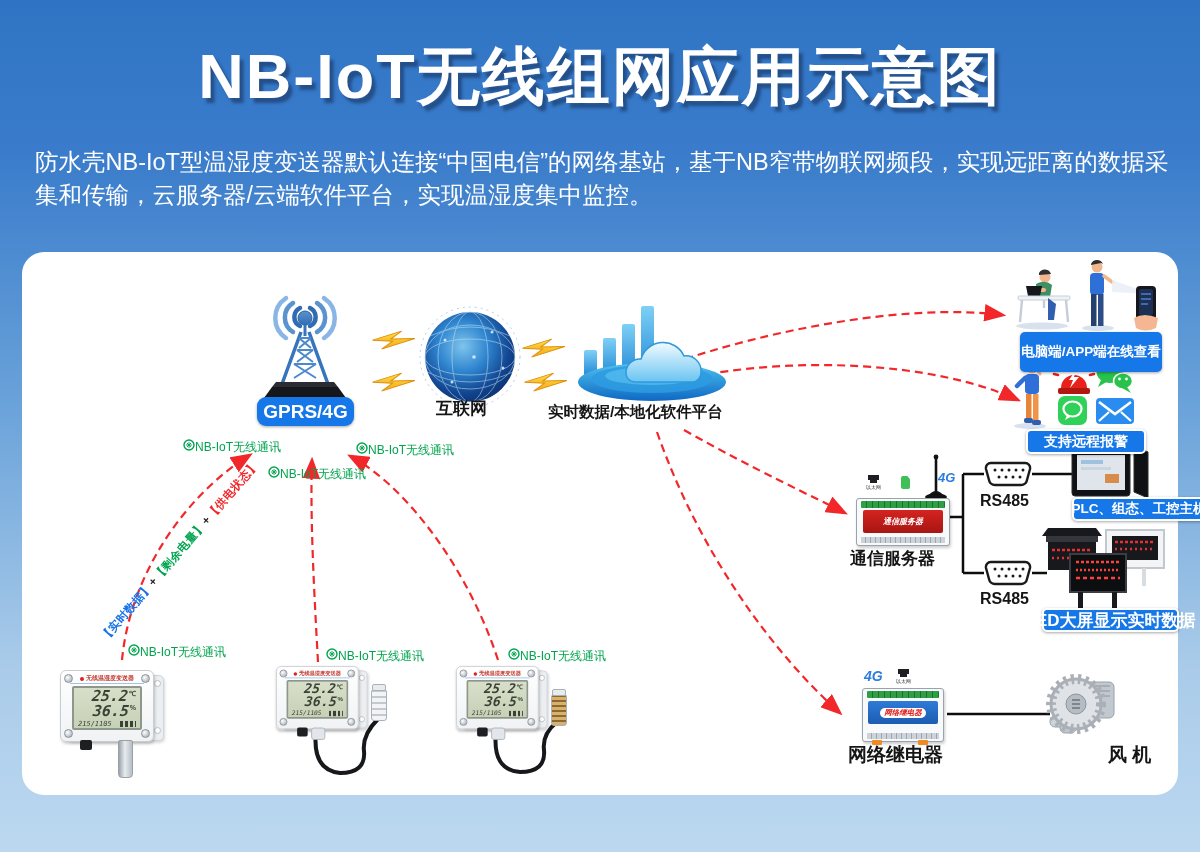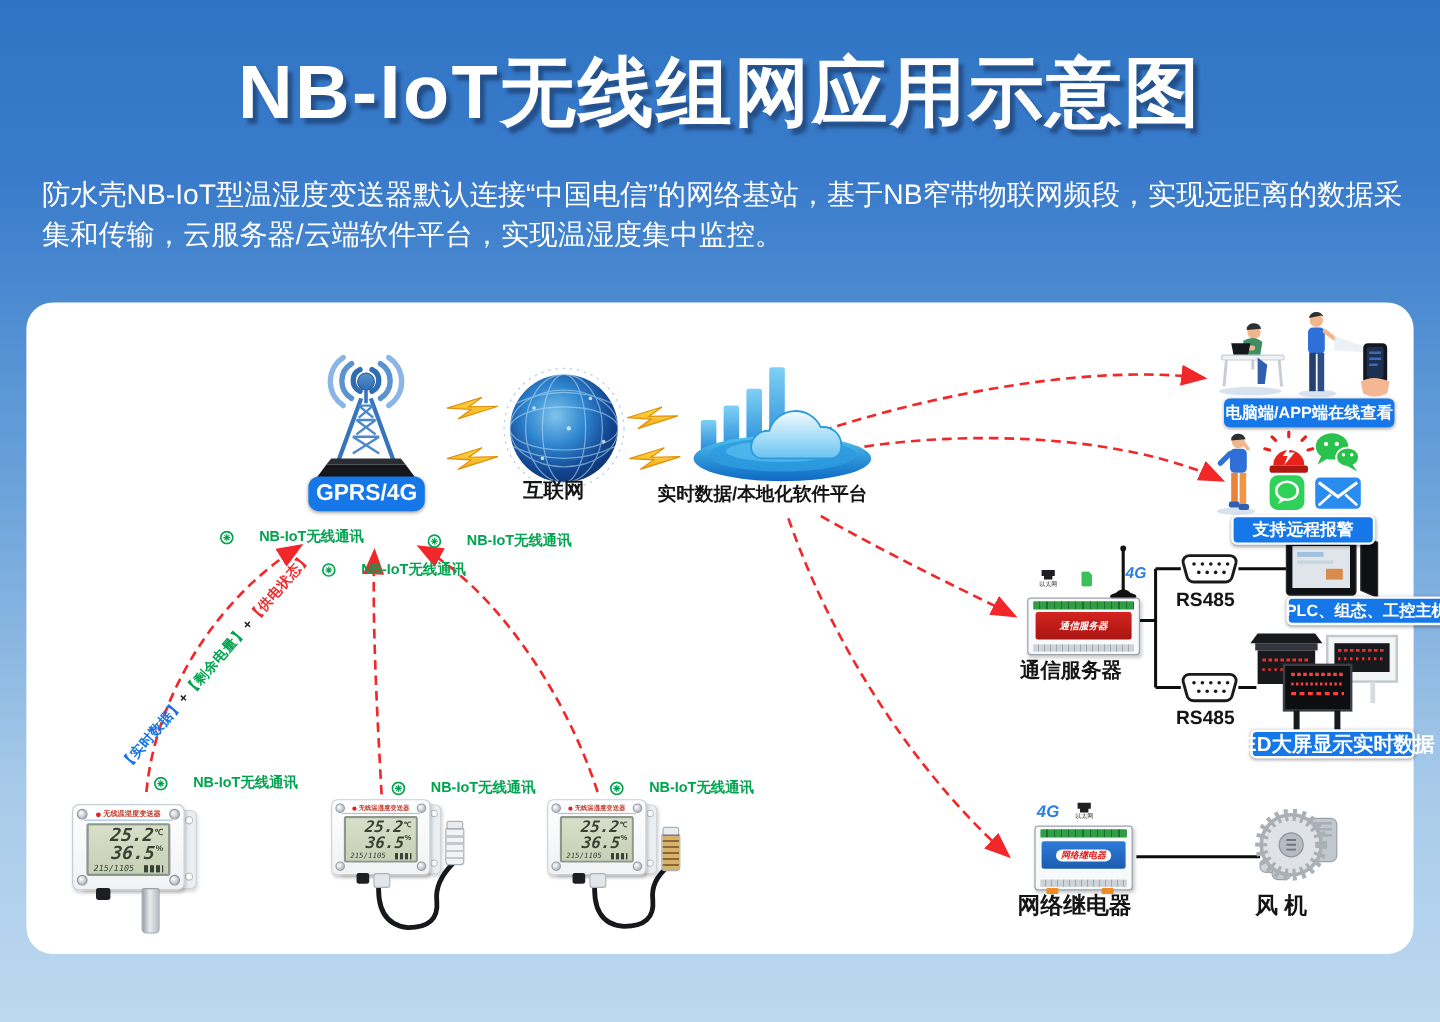--- a/index.html
+++ b/index.html
@@ -8,21 +8,21 @@
     background:linear-gradient(180deg,#2f74c4 0%,#3a7ccb 18%,#6ba3da 48%,#a9cbe9 78%,#bcd8f0 100%);}
   .title{position:absolute;top:34px;left:0;width:100%;text-align:center;font-size:63px;font-weight:bold;
     color:#fff;letter-spacing:2px;text-shadow:4px 5px 3px rgba(21,45,85,.55);white-space:nowrap;}
   .desc{position:absolute;top:146px;left:35px;width:1135px;font-size:23.5px;line-height:1.42;color:#fff;font-weight:500;}
   .panel{position:absolute;left:22px;top:252px;width:1156px;height:543px;background:#fff;border-radius:22px;}
   svg.overlay{position:absolute;left:0;top:0;z-index:2;}
   .badge{position:absolute;z-index:3;background:#1677e8;color:#fff;font-weight:bold;text-align:center;
     border-radius:5px;box-shadow:0 1px 3px rgba(0,0,0,.35);display:flex;align-items:center;justify-content:center;white-space:nowrap;}
   .badge.bordered{border:2px solid #fff;}
   .lbl{position:absolute;z-index:3;color:#151515;font-weight:bold;text-align:left;white-space:nowrap;}
-  .nbiot{position:absolute;z-index:4;display:flex;align-items:center;gap:21px;color:#00a44e;font-weight:bold;
+  .nbiot{position:absolute;z-index:4;display:flex;gap:0;color:#00a44e;font-weight:normal;
     font-size:12px;white-space:nowrap;}
   .rot-tags{position:absolute;left:103px;top:632px;z-index:4;transform:rotate(-49deg);transform-origin:0 50%;
     font-size:11.5px;font-weight:bold;white-space:nowrap;letter-spacing:.5px;}
   .tag-blue{color:#1673e8}.tag-green{color:#00a44e}.tag-red{color:#f2272a}.tag-plus{color:#222;padding:0 1px;}
   .tag4g{position:absolute;z-index:4;font-style:italic;font-weight:bold;color:#2a7de1;}
   
   .device{position:absolute;z-index:3;background:#f7f9fa;border:1px solid #9aa2ab;border-radius:3px;box-shadow:1px 2px 3px rgba(0,0,0,.2);}
   .dev-top{height:7px;margin:2px 4px 0;border-radius:1px;background:repeating-linear-gradient(90deg,#cdd3d8 0 4px,#9fa7ae 4px 5px);}
   .dev-top.green{background:repeating-linear-gradient(90deg,#2f9e44 0 5px,#1c7030 5px 6px);}
   .dev-screen-red{position:absolute;left:6px;top:11px;right:6px;height:23px;border-radius:2px;
@@ -329,38 +329,38 @@
     </g>
   </svg>
 
   <div class="badge" style="left:257px;top:397px;width:97px;height:29px;font-size:19px;border-radius:9px;">
       <span>GPRS/4G</span>
     </div>
 
   <div class="lbl" style="left:436px;top:397px;width:70px;font-size:17px;">互联网</div>
   <div class="lbl" style="left:548px;top:402px;width:190px;font-size:15.5px;">实时数据/本地化软件平台</div>
 
-  <div class="badge" style="left:1020px;top:332px;width:142px;height:24px;font-size:13.5px;">
+  <div class="badge" style="left:1020px;top:332px;width:142px;height:40px;font-size:13.5px;">
       <span>电脑端/APP端在线查看</span>
     </div>
   <div class="badge bordered" style="left:1026px;top:429px;width:116px;height:21px;font-size:14px;">
       <span>支持远程报警</span>
     </div>
   <div class="badge bordered" style="left:1044px;top:497px;width:130px;height:20px;font-size:13.5px;margin-left:28px;">
       <span>PLC、组态、工控主机</span>
     </div>
   <div class="badge bordered" style="left:1042px;top:608px;width:133px;height:20px;font-size:17px;">
       <span>LED大屏显示实时数据</span>
     </div>
 
   <div class="lbl" style="left:850px;top:547px;width:110px;font-size:17px;">通信服务器</div>
   <div class="lbl" style="left:980px;top:492px;width:52px;font-size:16px;">RS485</div>
   <div class="lbl" style="left:980px;top:590px;width:52px;font-size:16px;">RS485</div>
   <div class="lbl" style="left:848px;top:742px;width:110px;font-size:19px;">网络继电器</div>
-  <div class="lbl" style="left:1046px;top:742px;width:80px;font-size:19px;">风 机</div>
+  <div class="lbl" style="left:1108px;top:742px;width:80px;font-size:19px;">风 机</div>
 
   <div class="nbiot" style="left:183px;top:439px;">
     <svg width="12" height="12" viewBox="0 0 12 12">
         <circle cx="6" cy="6" r="5" fill="none" stroke="#00a44e" stroke-width="1.4"></circle>
         <path d="M3,6 h6 M6,3 v6 M4,4 l4,4 M8,4 l-4,4" stroke="#00a44e" stroke-width="0.9"></path>
       </svg>
     <span>NB-IoT无线通讯</span>
   </div>
   <div class="nbiot" style="left:268px;top:466px;">
     <svg width="12" height="12" viewBox="0 0 12 12">

